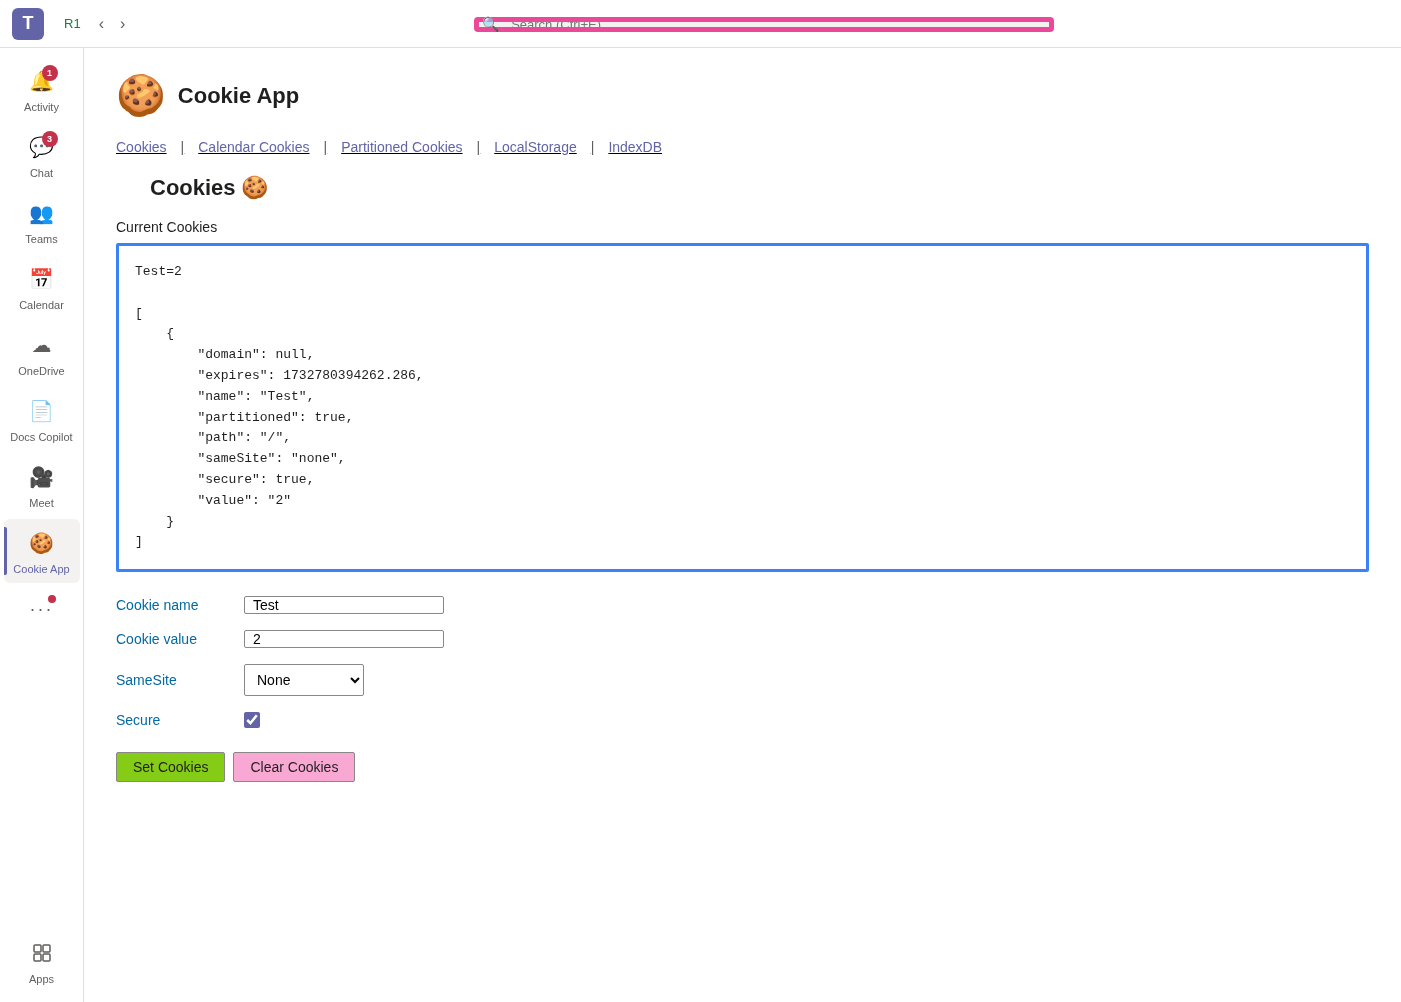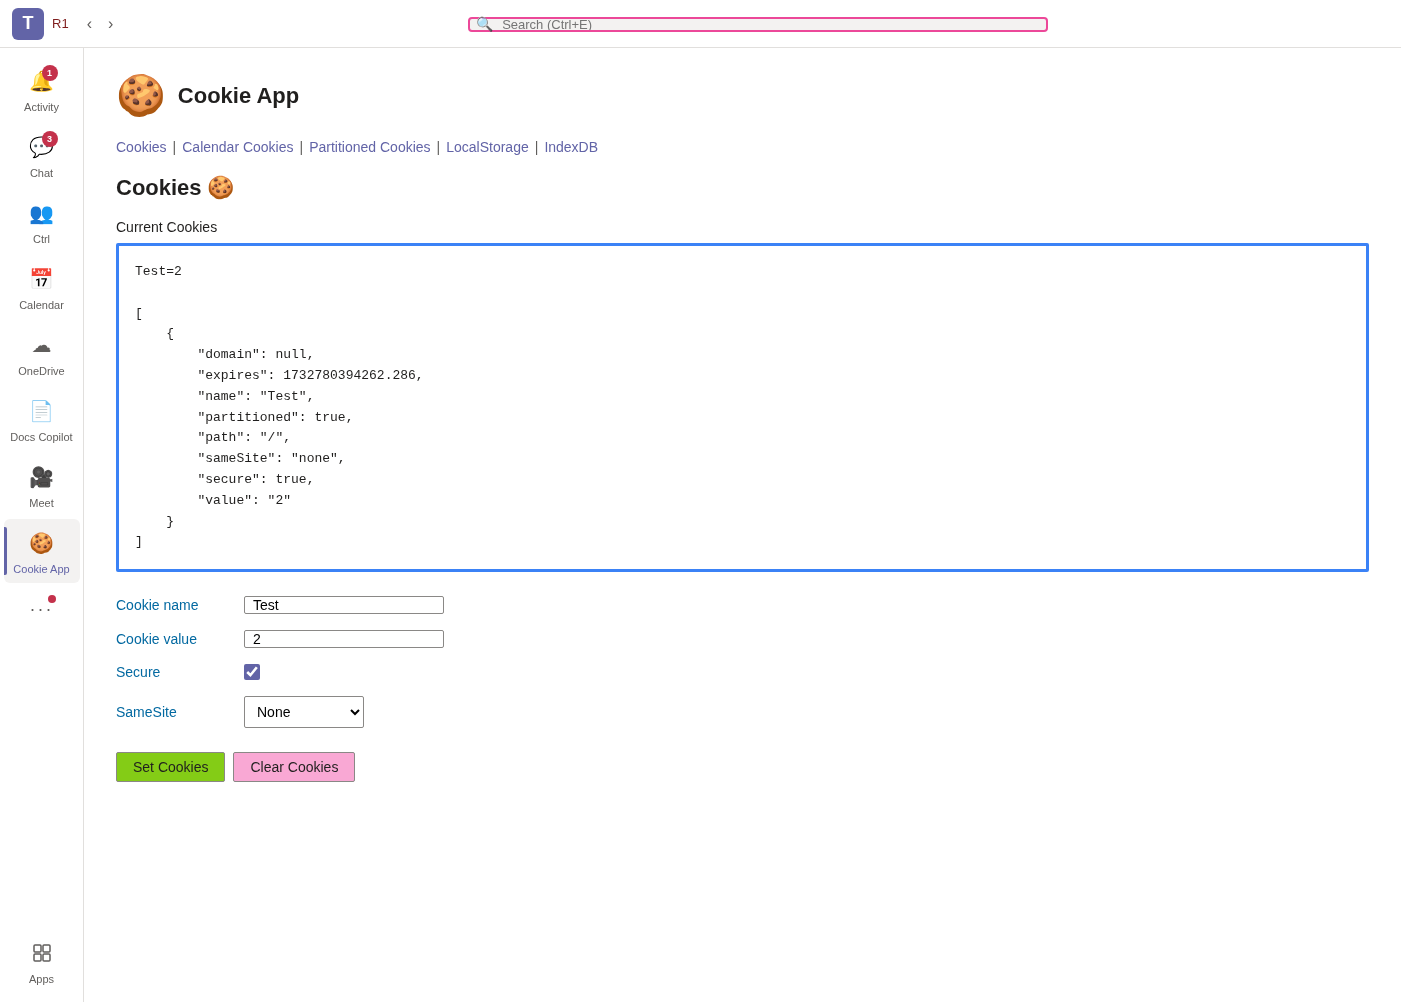--- a/index.html
+++ b/index.html
@@ -17,39 +17,39 @@
       flex-shrink: 0;
     }
     .topbar-logo {
       width: 32px; height: 32px;
       background: #6264a7;
       border-radius: 6px;
       display: flex; align-items: center; justify-content: center;
       color: white; font-size: 18px; font-weight: bold;
     }
     .topbar-r1 {
-      font-size: 13px; color: #7f1d1d; margin-left: 0; margin-right: 4px;
+      font-size: 13px; color: #15803d; margin-left: 12px; margin-right: 4px;
     }
     .topbar-nav {
       display: flex; gap: 4px; align-items: center;
     }
     .topbar-nav-btn {
       background: none; border: none; cursor: pointer;
       color: #605e5c; font-size: 16px; padding: 4px 6px;
       border-radius: 4px;
     }
     .topbar-search {
       flex: 1;
       max-width: 580px;
       margin: 0 auto;
     }
     .topbar-search input {
       width: 100%;
       height: 15px;
-      border: 2px solid #ec4899;
+      border: 5px solid #ec4899;
       border-radius: 4px;
       padding: 0 12px 0 32px;
       font-size: 13px;
       color: #605e5c;
       background: #f3f2f1;
       outline: none;
     }
     .search-wrapper {
       position: relative;
     }
@@ -150,43 +150,45 @@
     }
     .app-title {
       font-size: 22px;
       font-weight: 700;
       color: #201f1e;
     }
 
     
     .nav-links {
       display: flex;
-      gap: 0;
+      gap: 8px;
       align-items: center;
       margin-bottom: 20px;
       flex-wrap: wrap;
+      text-decoration: underline;
     }
     .nav-link {
       color: #6264a7;
       text-decoration: none;
       font-size: 14px;
       cursor: pointer;
     }
     .nav-separator {
       color: #605e5c;
       margin: 0 6px;
       font-size: 14px;
     }
 
     
     .section-heading {
       font-size: 22px;
       font-weight: 700;
       color: #201f1e;
       margin-bottom: 8px;
+      margin-left: 34px;
     }
     .section-label {
       font-size: 14px;
       color: #201f1e;
       margin-bottom: 8px;
       margin-top: 18px;
     }
 
     
     .cookie-box {
@@ -306,21 +308,21 @@
     <div class="sidebar-item">
       <div class="sidebar-icon">
         💬
         <span class="badge">3</span>
       </div>
       <span class="sidebar-label">Chat</span>
     </div>
 
     <div class="sidebar-item">
       <div class="sidebar-icon">👥</div>
-      <span class="sidebar-label">Ctrl</span>
+      <span class="sidebar-label">Teams</span>
     </div>
 
     <div class="sidebar-item">
       <div class="sidebar-icon">📅</div>
       <span class="sidebar-label">Calendar</span>
     </div>
 
     <div class="sidebar-item">
       <div class="sidebar-icon">☁</div>
       <span class="sidebar-label">OneDrive</span>
@@ -406,32 +408,32 @@
       <label class="form-label">Cookie name</label>
       <input class="form-input" type="text" value="Test" style="">
     </div>
 
     <div class="form-row">
       <label class="form-label">Cookie value</label>
       <input class="form-input" type="text" value="2" style="">
     </div>
 
     <div class="form-row">
-      <label class="form-label">Secure</label>
-      <input class="form-checkbox" type="checkbox" checked="" style="">
-    </div>
-
-    <div class="form-row">
       <label class="form-label">SameSite</label>
       <select class="form-select">
         <option value="None">None</option>
         <option value="Lax">Lax</option>
         <option value="Strict">Strict</option>
       </select>
     </div>
 
+    <div class="form-row">
+      <label class="form-label">Secure</label>
+      <input class="form-checkbox" type="checkbox" checked="" style="">
+    </div>
+
     <div class="button-row">
       <button class="btn btn-primary">Set Cookies</button>
       <button class="btn">Clear Cookies</button>
     </div>
 
   </div>
 </div>
 
 </body></html>

